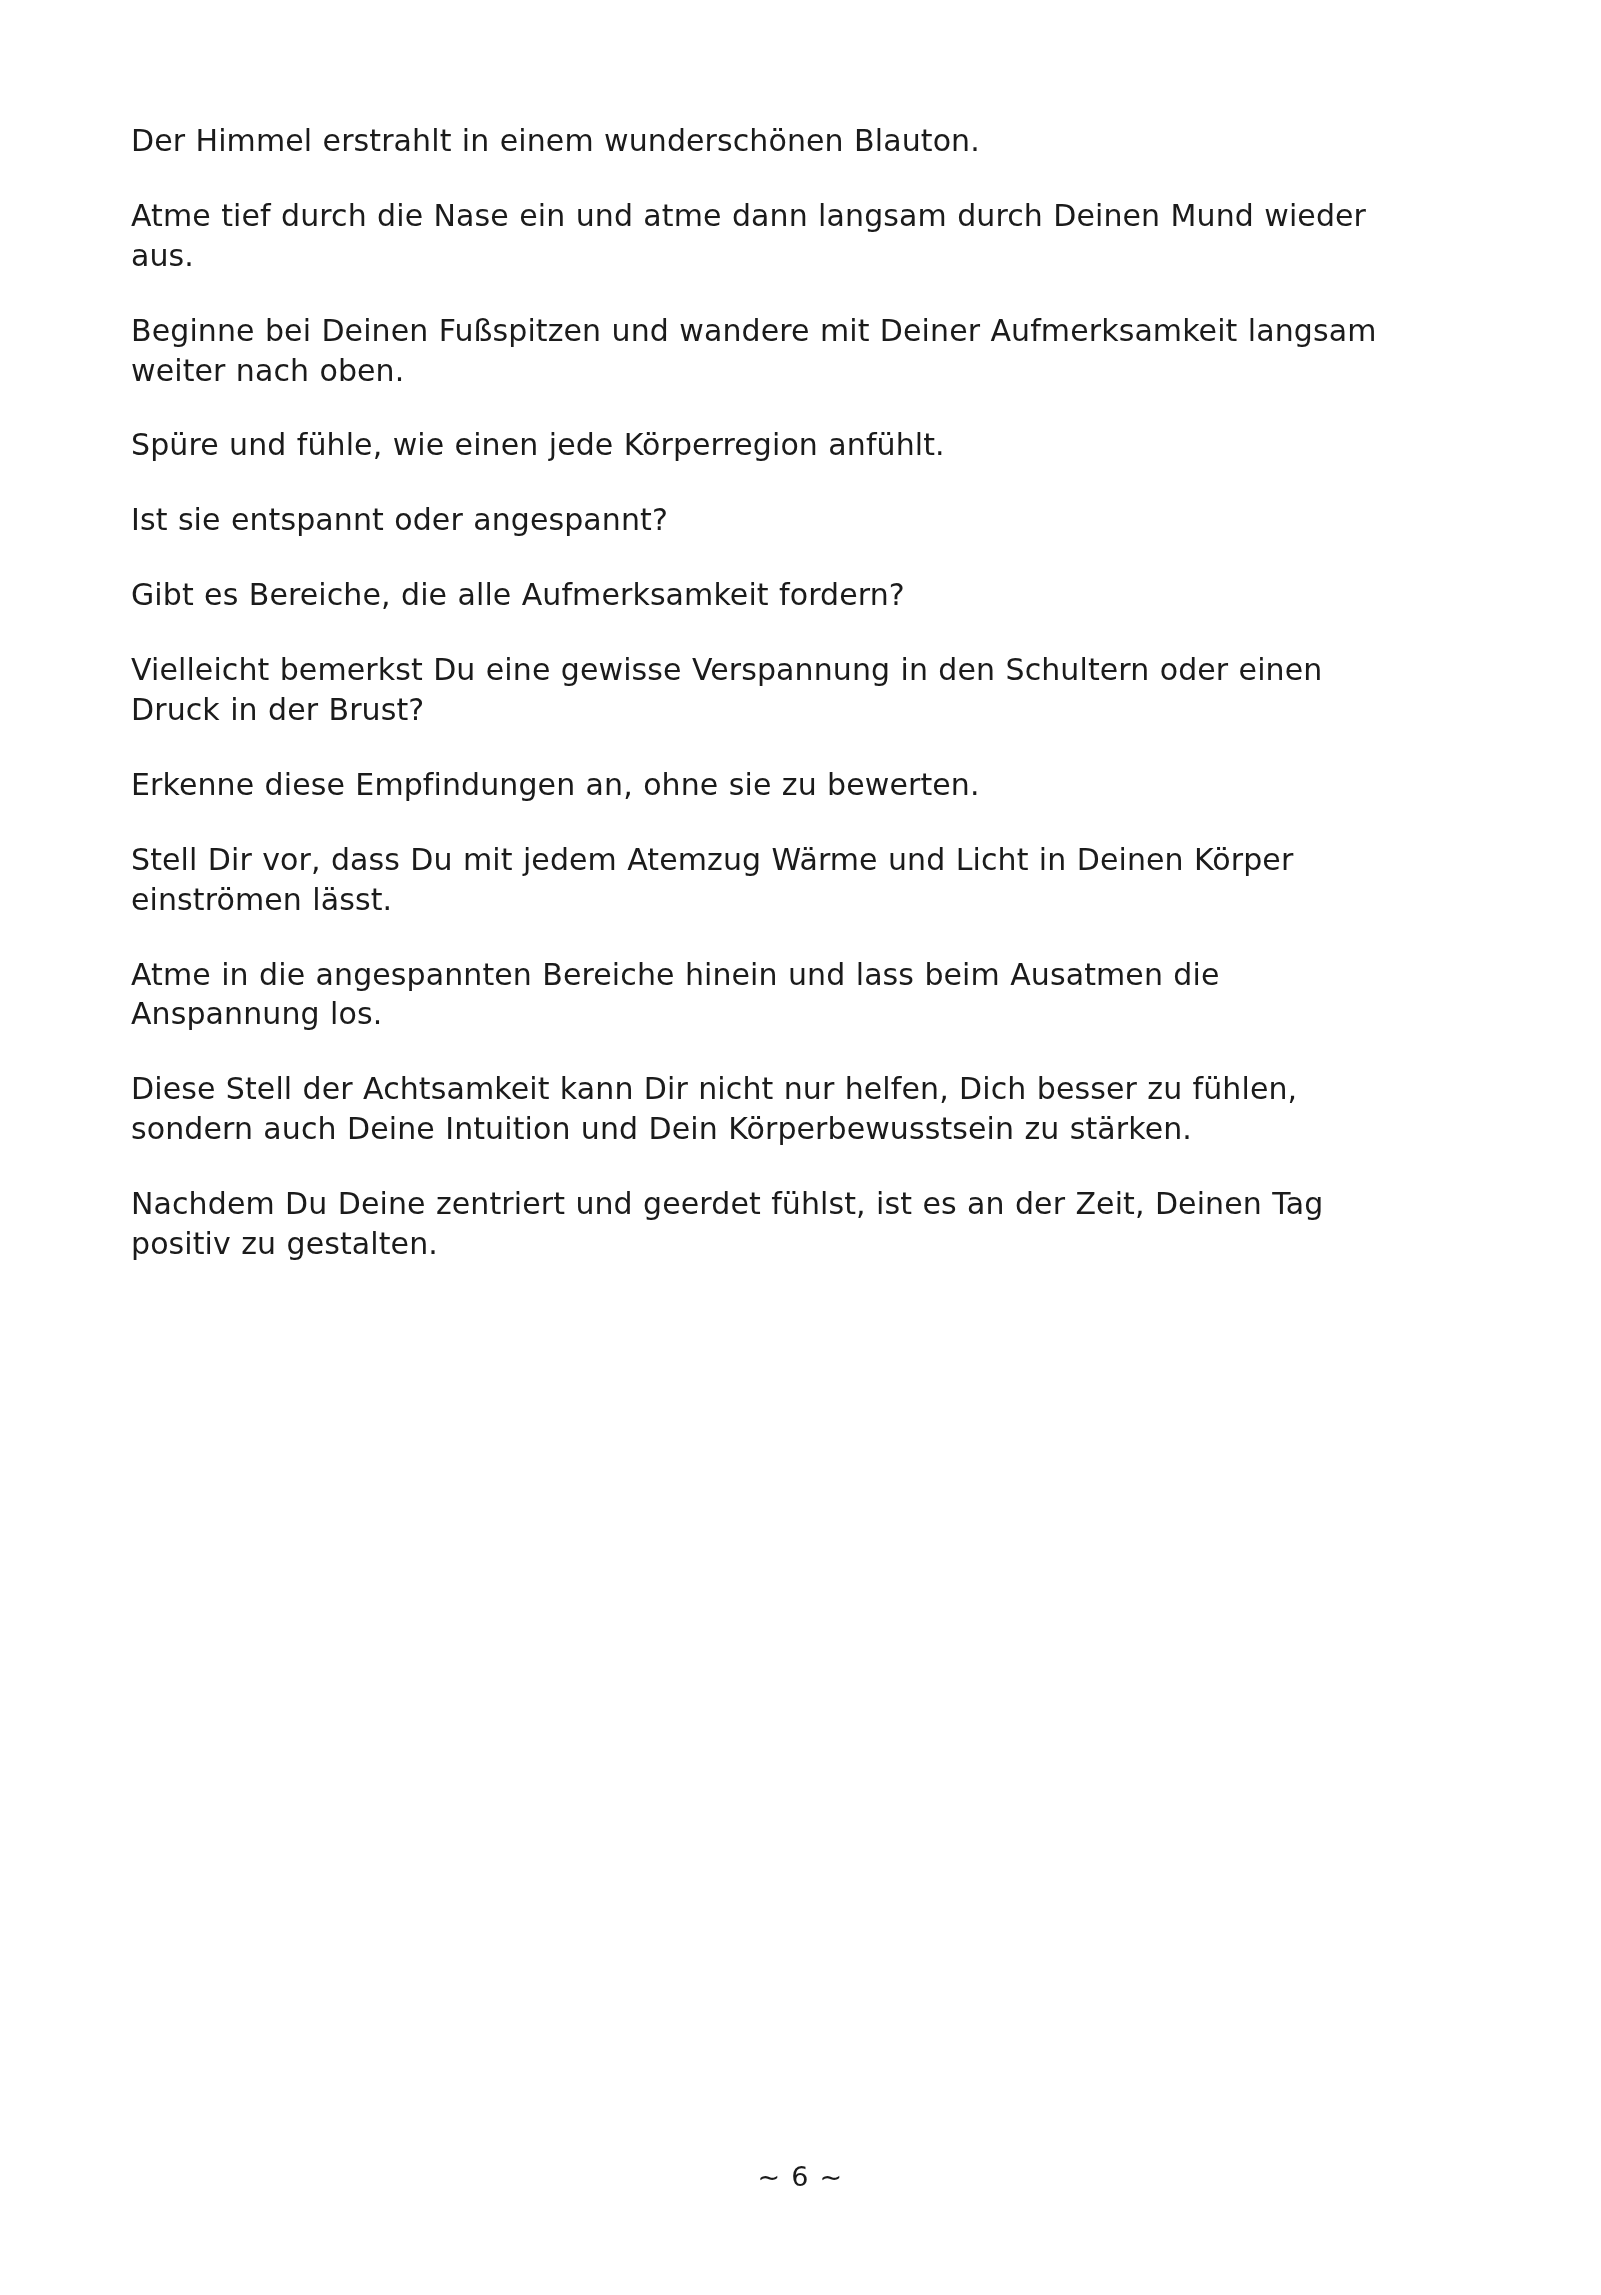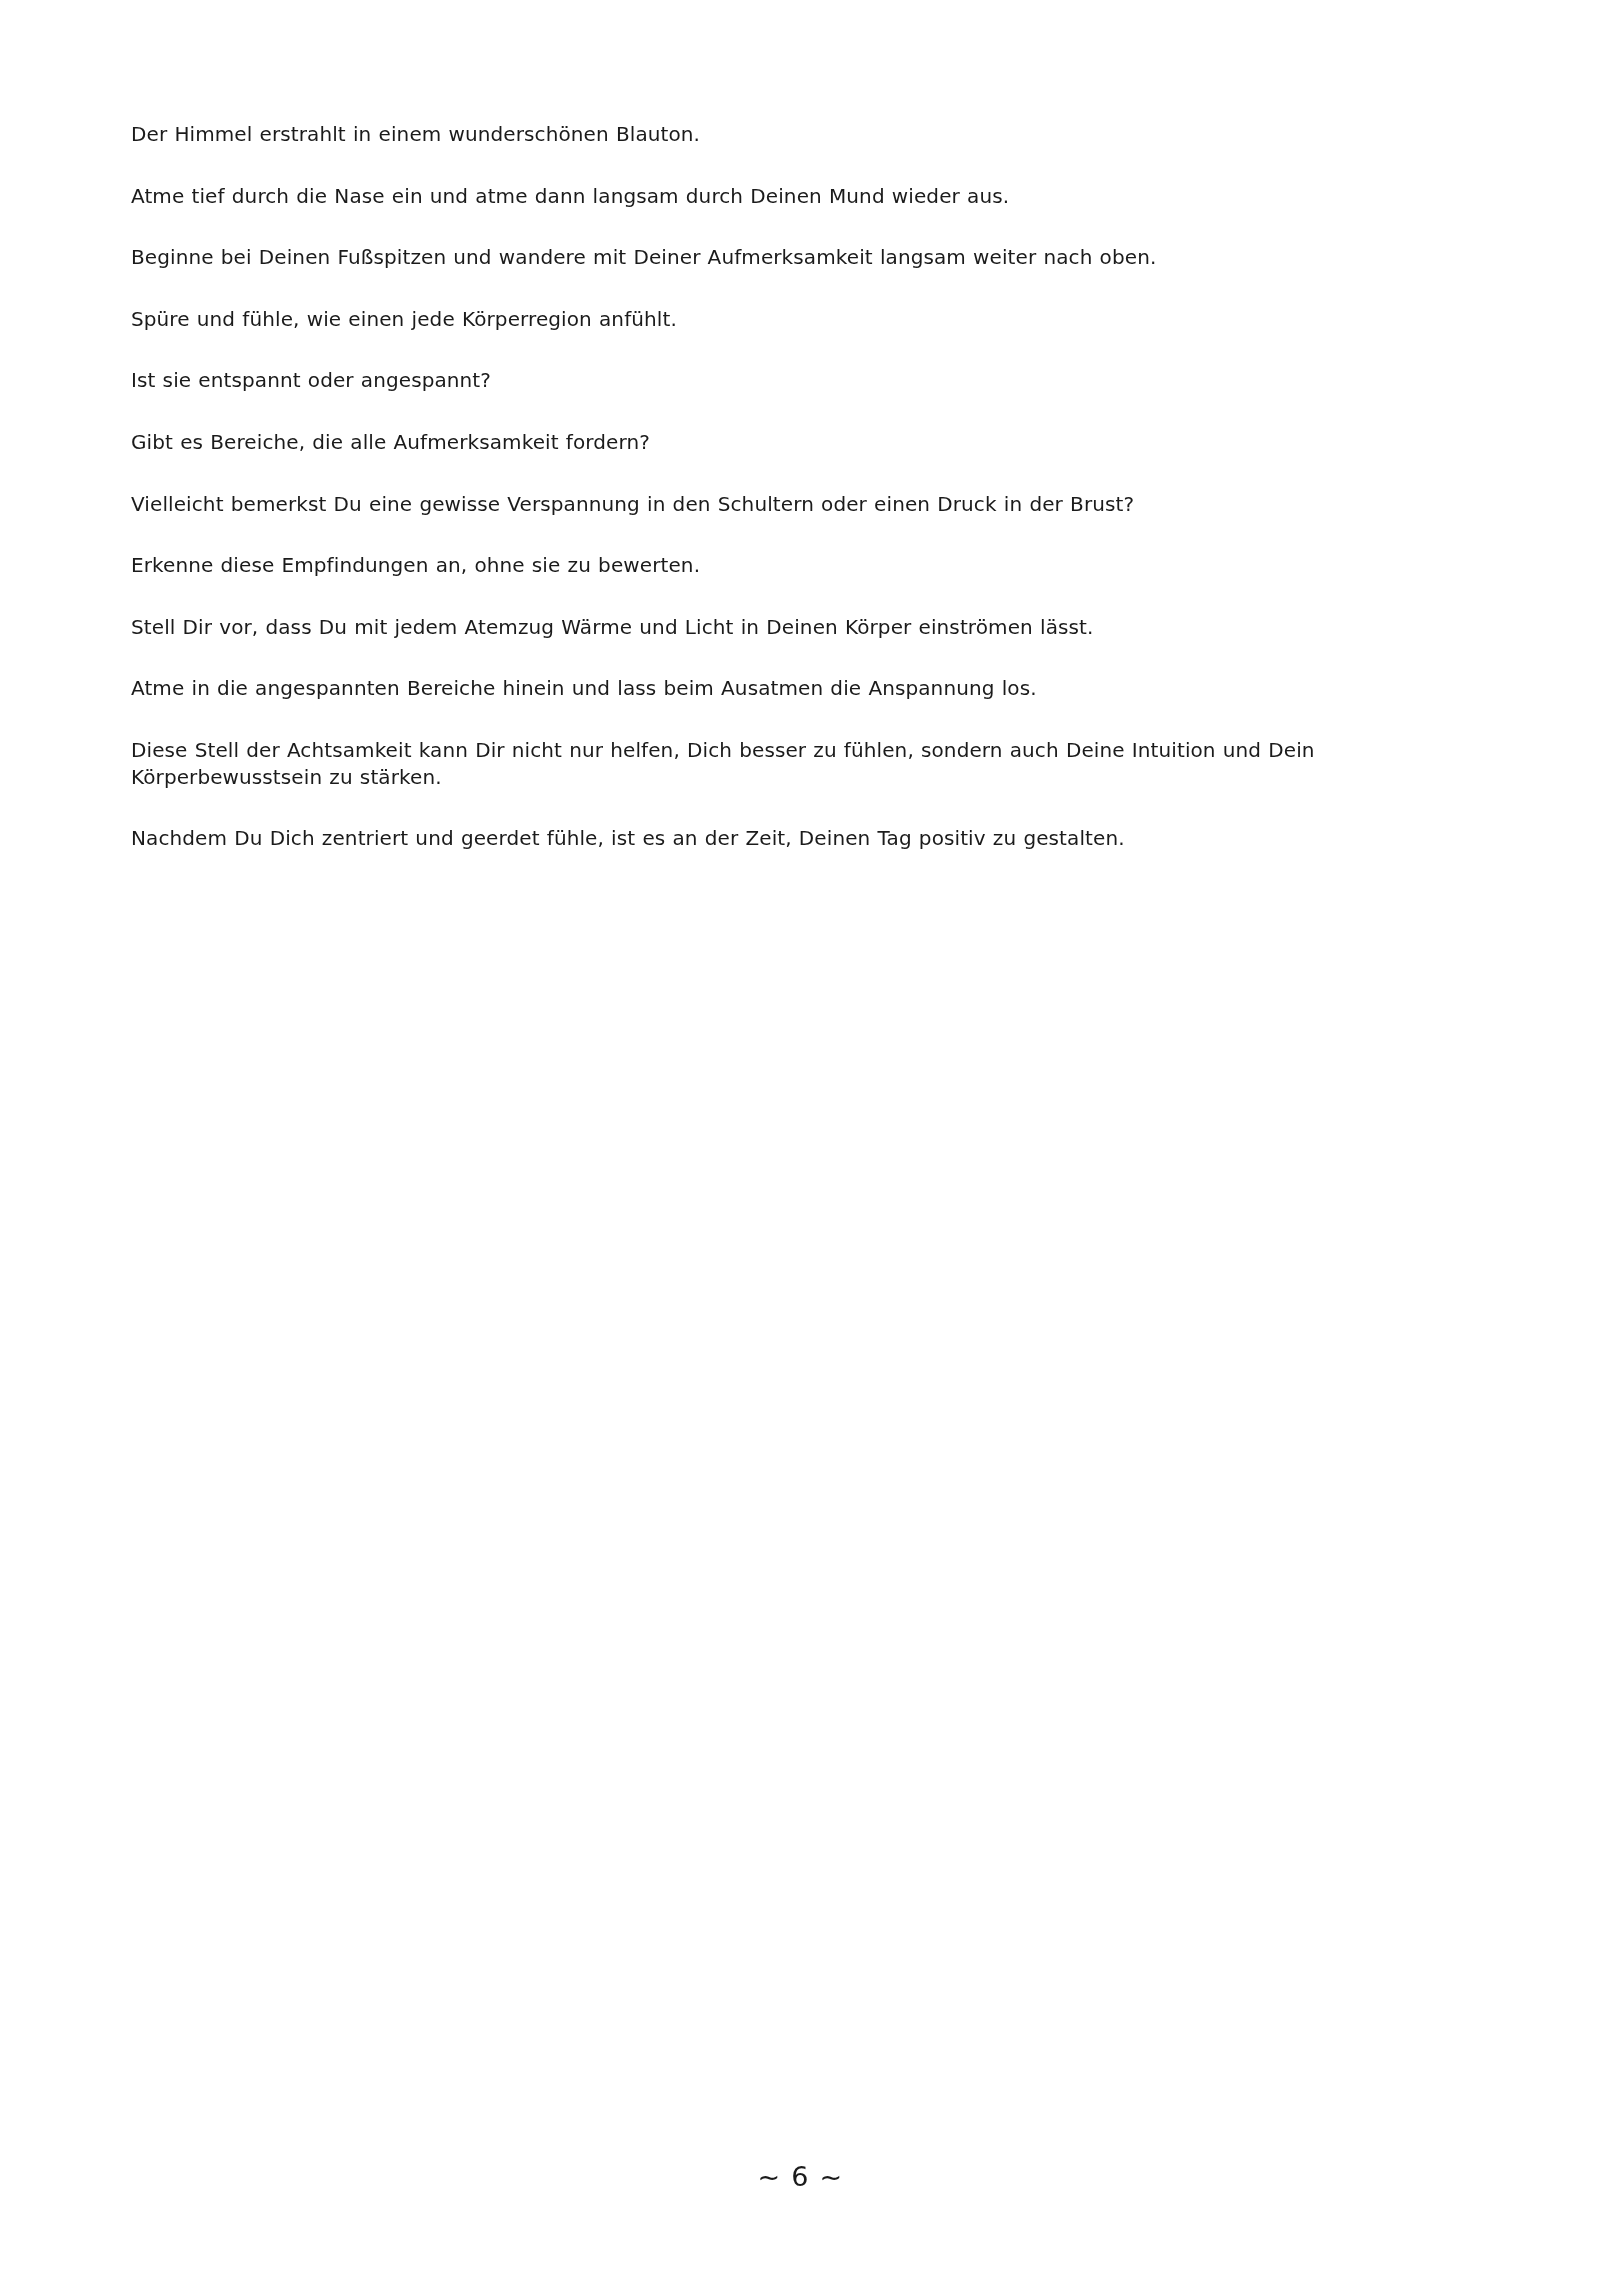--- a/index.html
+++ b/index.html
@@ -19,21 +19,21 @@
     box-sizing: border-box;
     overflow: hidden;
   }
   .content {
     position: absolute;
     left: 131px;
     top: 121px;
     width: 1281px;
   }
   .para {
-    font-size: 20px;
+    font-size: 30px;
     line-height: 1.33;
     letter-spacing: 0.1px;
     margin: 0 0 35px 0;
     text-align: left;
     word-spacing: 0.7px;
     color: #1b1b1b;
   }
   .para:last-of-type {
     margin-bottom: 0;
   }
@@ -57,17 +57,17 @@
     <p class="para">Atme tief durch die Nase ein und atme dann langsam durch Deinen Mund wieder aus.</p>
     <p class="para">Beginne bei Deinen Fußspitzen und wandere mit Deiner Aufmerksamkeit langsam weiter nach oben.</p>
     <p class="para">Spüre und fühle, wie einen jede Körperregion anfühlt.</p>
     <p class="para">Ist sie entspannt oder angespannt?</p>
     <p class="para">Gibt es Bereiche, die alle Aufmerksamkeit fordern?</p>
     <p class="para">Vielleicht bemerkst Du eine gewisse Verspannung in den Schultern oder einen Druck in der Brust?</p>
     <p class="para">Erkenne diese Empfindungen an, ohne sie zu bewerten.</p>
     <p class="para">Stell Dir vor, dass Du mit jedem Atemzug Wärme und Licht in Deinen Körper einströmen lässt.</p>
     <p class="para">Atme in die angespannten Bereiche hinein und lass beim Ausatmen die Anspannung los.</p>
     <p class="para">Diese Stell der Achtsamkeit kann Dir nicht nur helfen, Dich besser zu fühlen, sondern auch Deine Intuition und Dein Körperbewusstsein zu stärken.</p>
-    <p class="para">Nachdem Du Dich zentriert und geerdet fühle, ist es an der Zeit, Deinen Tag positiv zu gestalten.</p>
+    <p class="para">Nachdem Du Deine zentriert und geerdet fühlst, ist es an der Zeit, Deinen Tag positiv zu gestalten.</p>
   </div>
   <div class="footer">~ 6 ~</div>
 </div>
 
 
 </body></html>

